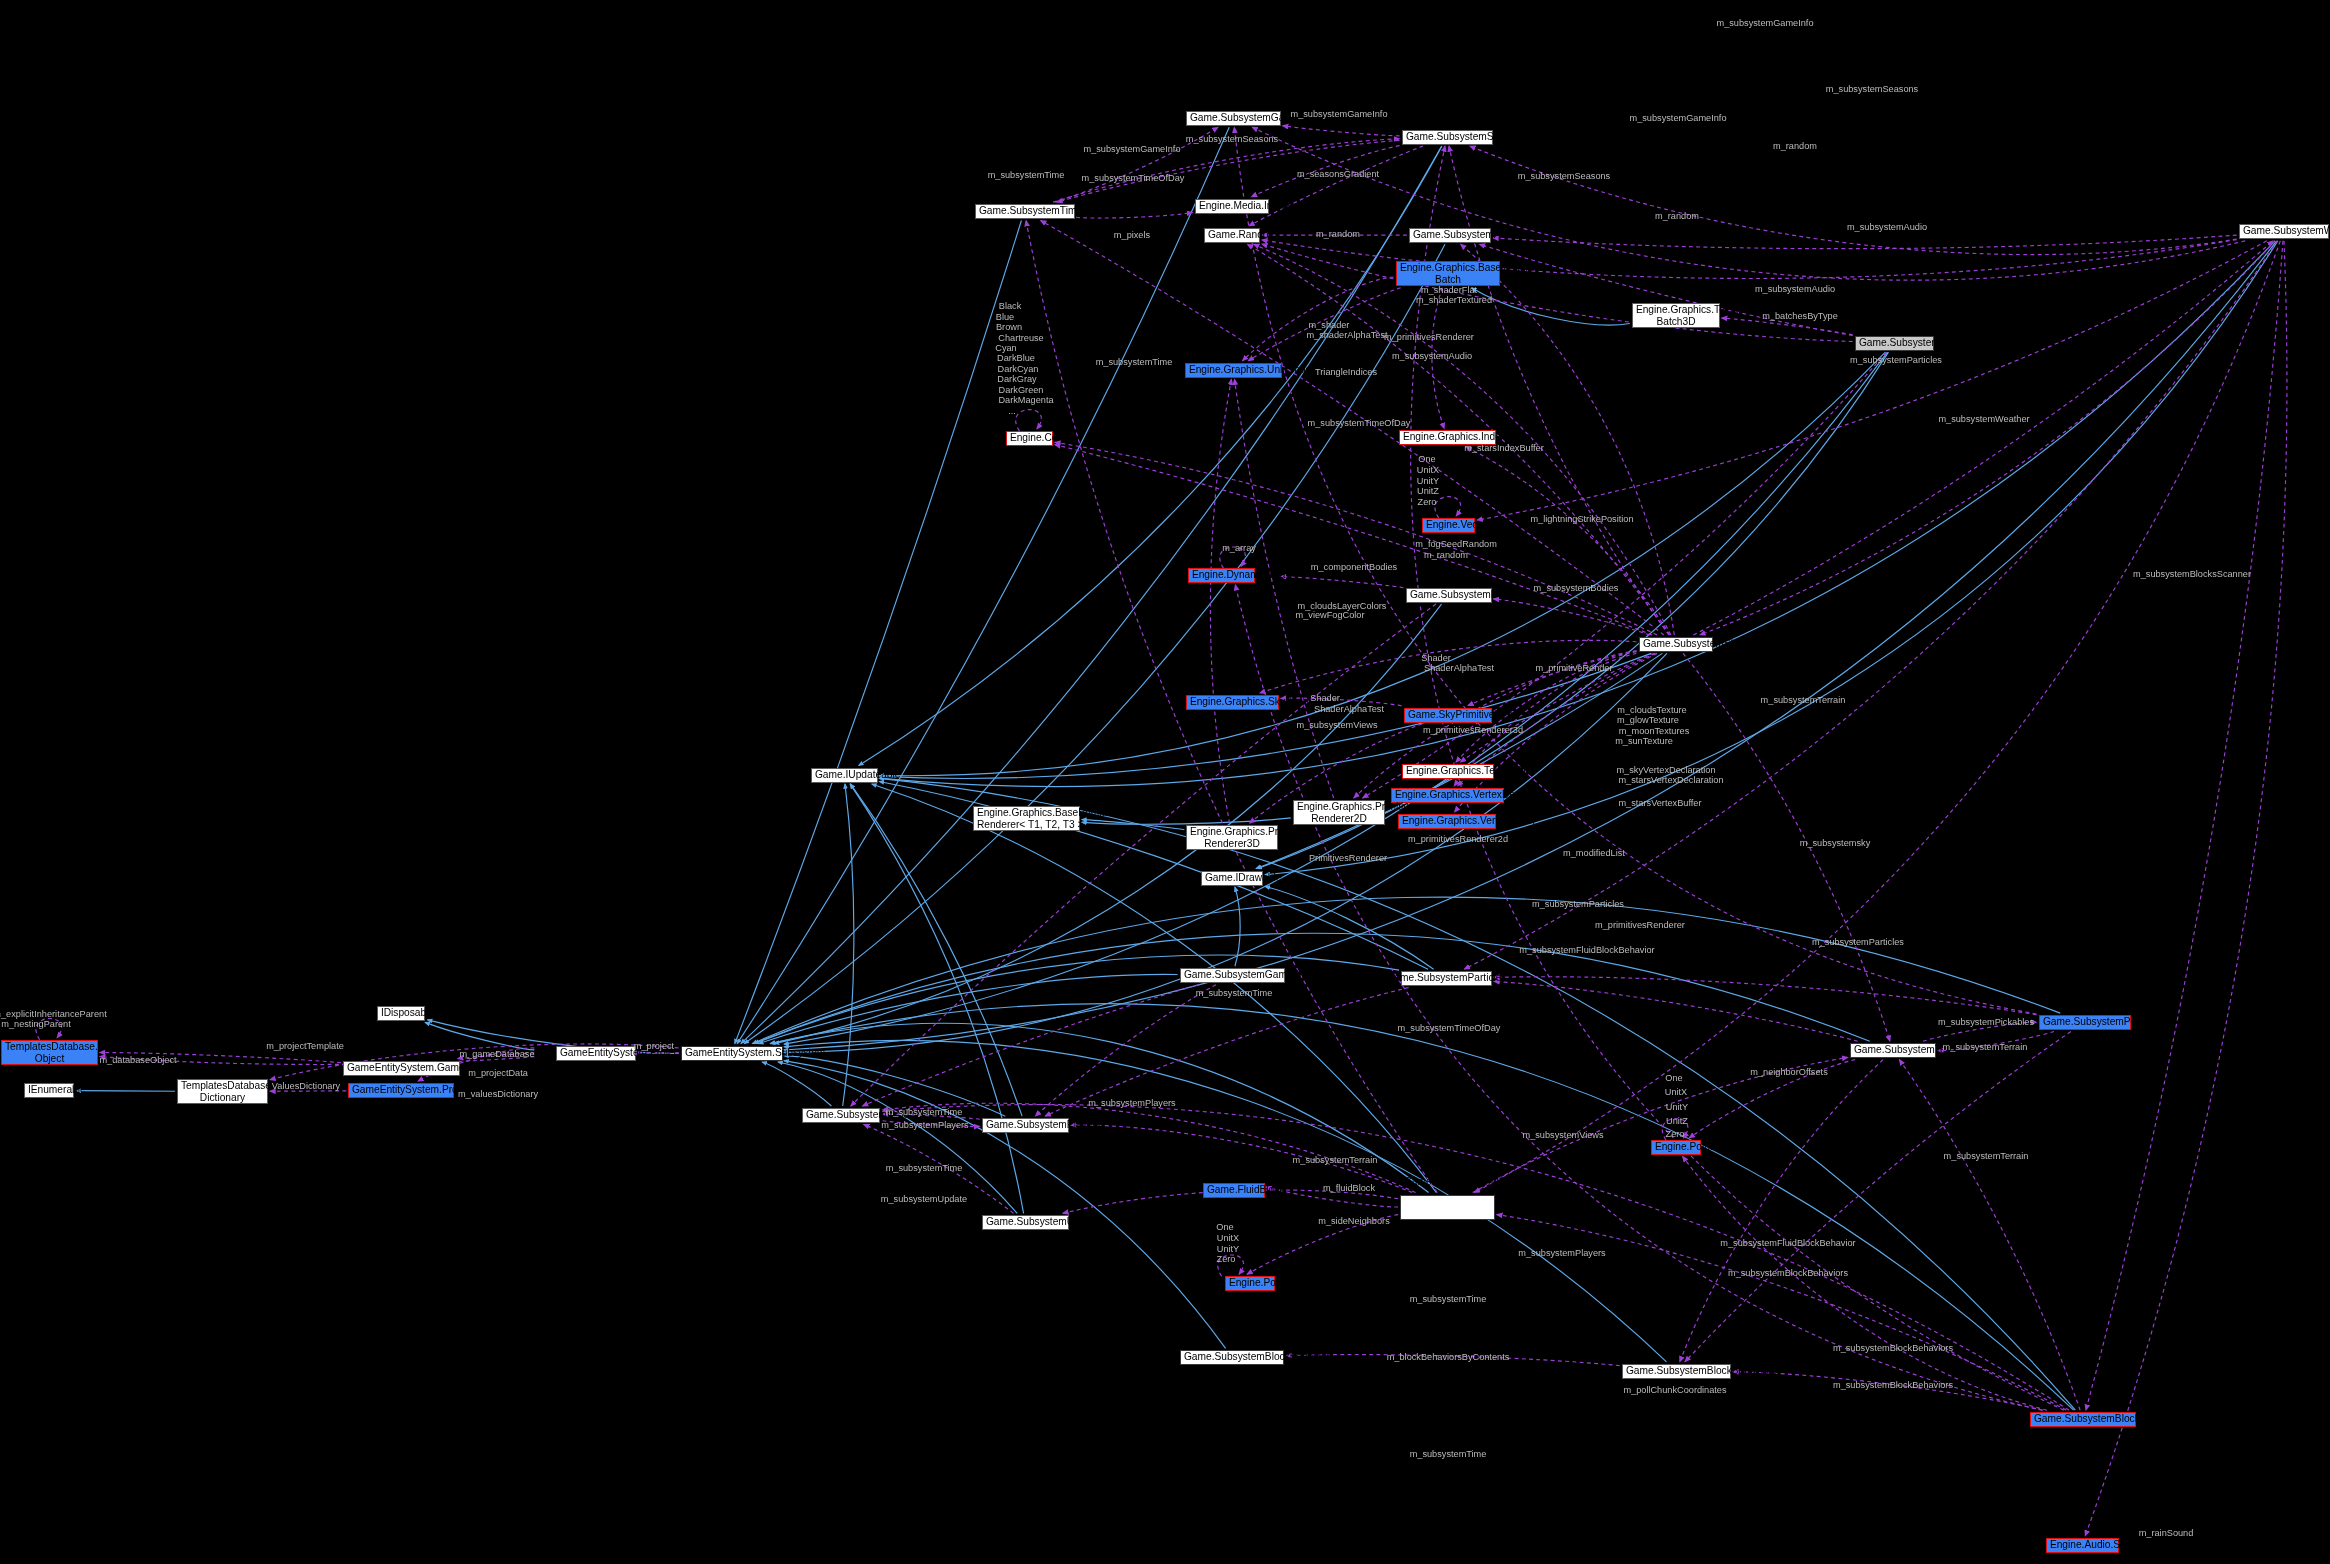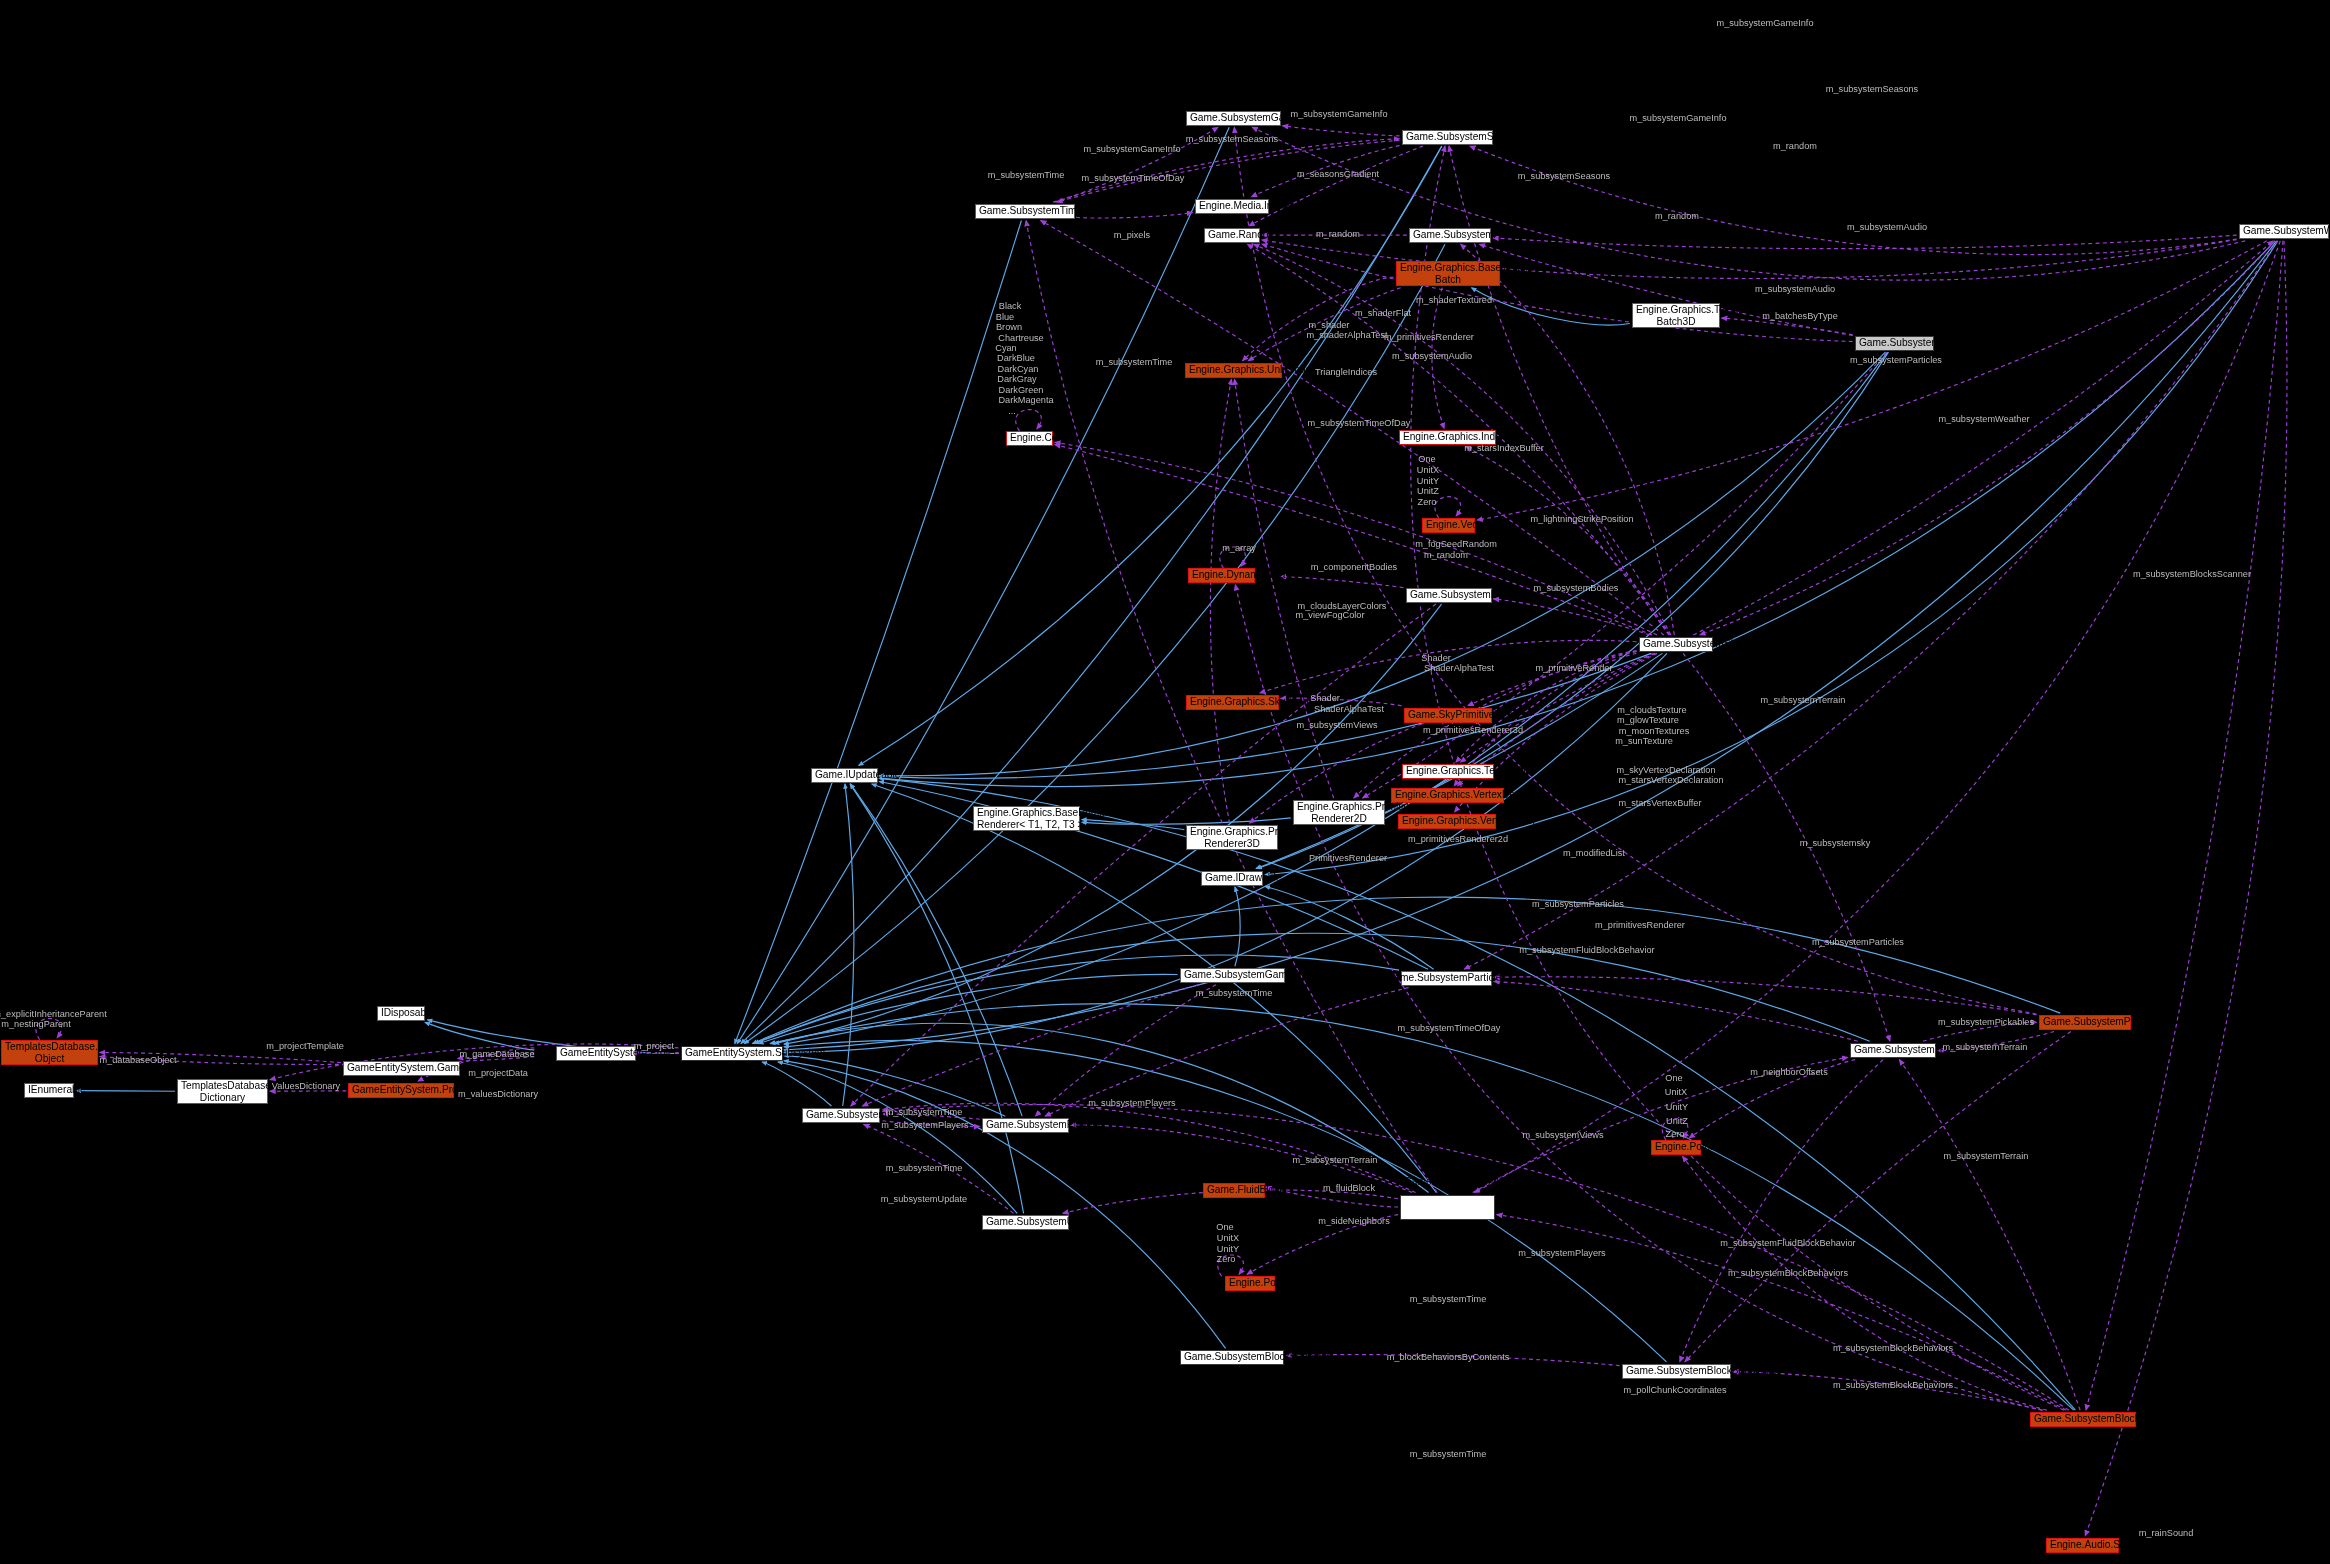--- a/index.html
+++ b/index.html
@@ -3,21 +3,21 @@
 <meta charset="utf-8">
 <style>
   html,body{margin:0;padding:0;background:#000;}
   #stage{position:relative;width:2330px;height:1564px;background:#000;overflow:hidden;
          font-family:"Liberation Sans","DejaVu Sans",sans-serif;}
   #edges{position:absolute;left:0;top:0;}
   .node{position:absolute;box-sizing:border-box;background:#fff;border:1px solid #5a5a5a;
         color:#000;font-size:10.2px;line-height:11.6px;text-align:center;display:flex;
         flex-direction:column;justify-content:center;white-space:nowrap;padding:0.5px 2.9px;}
   .node.r{border:1.5px solid #e01010;background:#fff;}
-  .node.rp{border:1.5px solid #e01010;background:#c2410c;}
+  .node.rp{border:1.5px solid #e01010;background:#3b82f6;}
   .node.g{background:#c9c9c9;border:1px solid #3a3a3a;justify-content:center;}
   .node.e{border:1.5px solid #3a3a3a;}
   .node.hub{border:1.5px solid #2d2d2d;}
   .elabel{position:absolute;color:#bcbcbc;font-size:9.2px;white-space:nowrap;transform:translate(-50%,-55%);}
 </style>
 </head>
 <body>
 
 <div id="stage">
   <svg id="edges" width="2330" height="1564" viewBox="0 0 4818 3234">
@@ -338,21 +338,21 @@
       <span class="elabel" style="left: 1795px; top: 146px;">m_random</span>
       <span class="elabel" style="left: 1338px; top: 234px;">m_random</span>
       <span class="elabel" style="left: 1677px; top: 216px;">m_random</span>
       <span class="elabel" style="left: 1132px; top: 235px;">m_pixels</span>
       <span class="elabel" style="left: 1887px; top: 227px;">m_subsystemAudio</span>
       <span class="elabel" style="left: 1795px; top: 289px;">m_subsystemAudio</span>
       <span class="elabel" style="left: 1800px; top: 316px;">m_batchesByType</span>
       <span class="elabel" style="left: 1896px; top: 360px;">m_subsystemParticles</span>
       <span class="elabel" style="left: 1984px; top: 419px;">m_subsystemWeather</span>
       <span class="elabel" style="left: 2192px; top: 574px;">m_subsystemBlocksScanner</span>
-      <span class="elabel" style="left: 1383px; top: 290px; margin-top: 23px;">m_shaderFlat</span>
+      <span class="elabel" style="left: 1449px; top: 290px;">m_shaderFlat</span>
       <span class="elabel" style="left: 1454px; top: 300px;">m_shaderTextured</span>
       <span class="elabel" style="left: 1329px; top: 325px;">m_shader</span>
       <span class="elabel" style="left: 1347px; top: 335px;">m_shaderAlphaTest</span>
       <span class="elabel" style="left: 1346px; top: 372px;">TriangleIndices</span>
       <span class="elabel" style="left: 1134px; top: 362px;">m_subsystemTime</span>
       <span class="elabel" style="left: 1359px; top: 423px;">m_subsystemTimeOfDay</span>
       <span class="elabel" style="left: 1429px; top: 337px;">m_primitivesRenderer</span>
       <span class="elabel" style="left: 1432px; top: 356px;">m_subsystemAudio</span>
       <span class="elabel" style="left: 1504px; top: 448px;">m_starsIndexBuffer</span>
       <span class="elabel" style="left: 1427px; top: 459px;">One</span>

